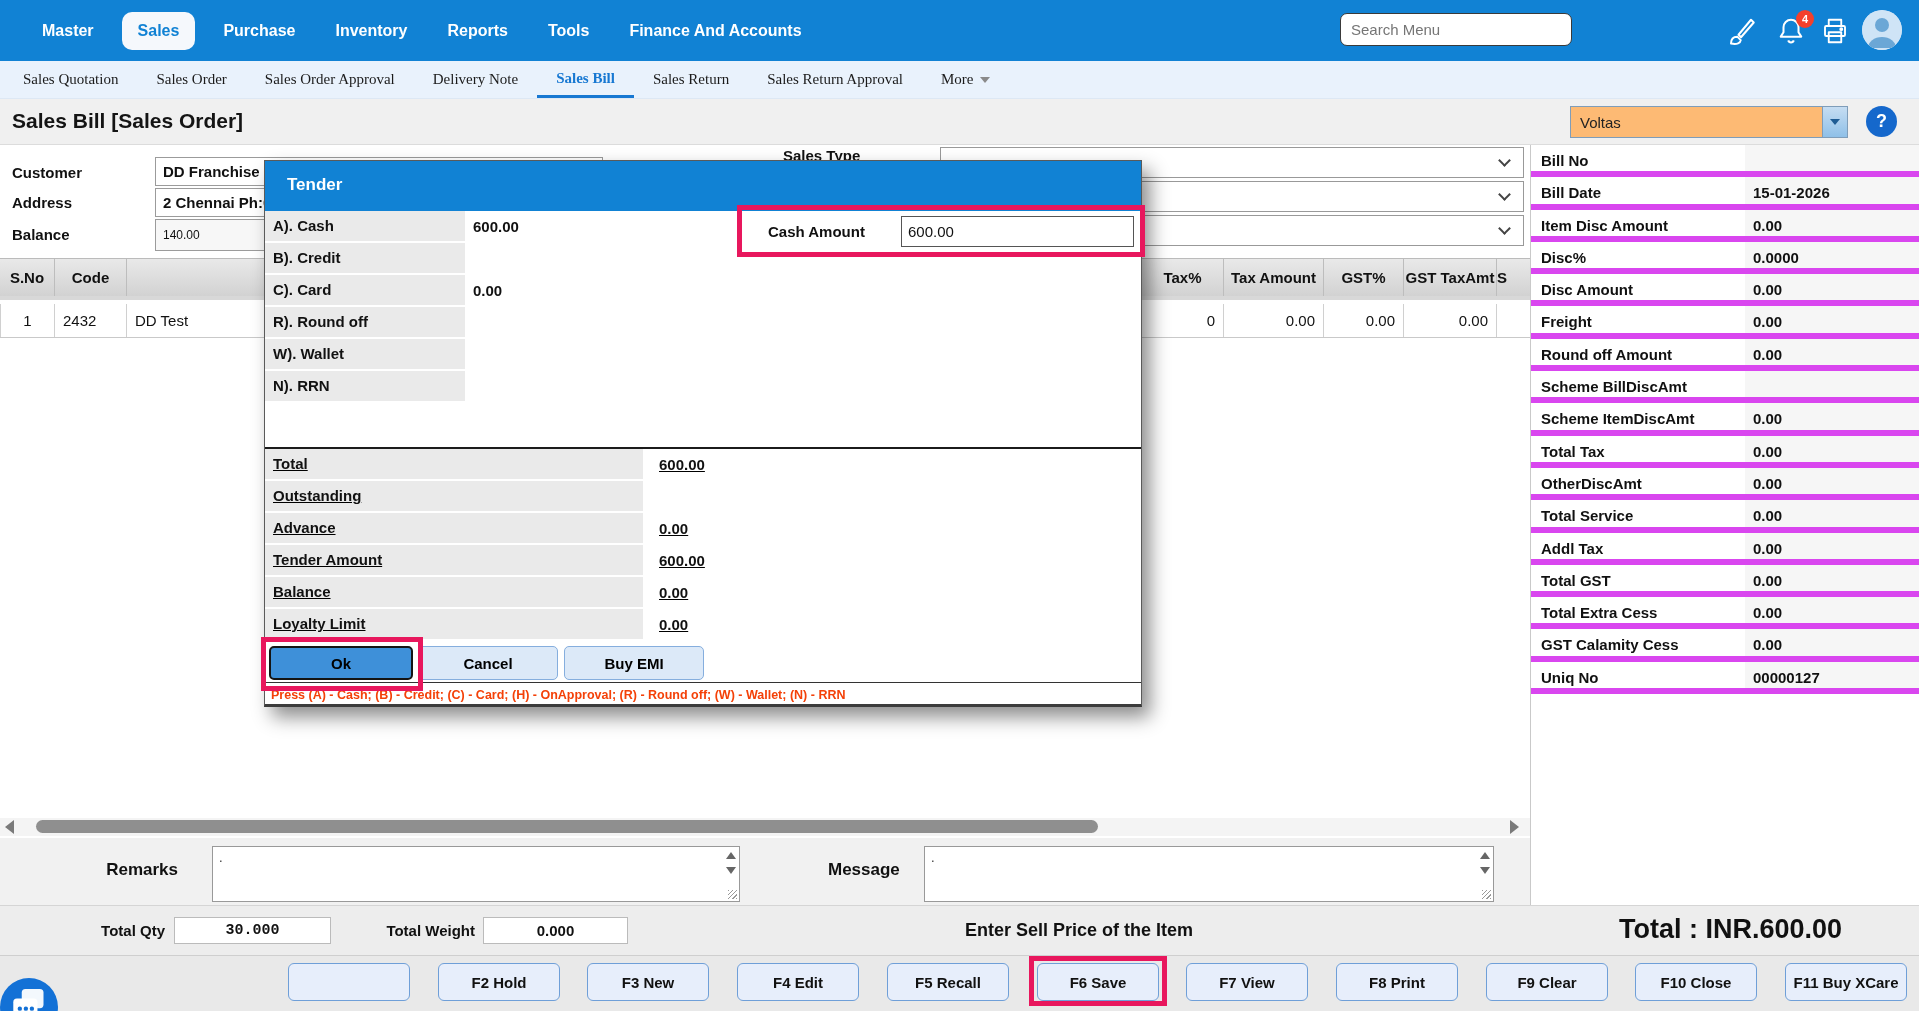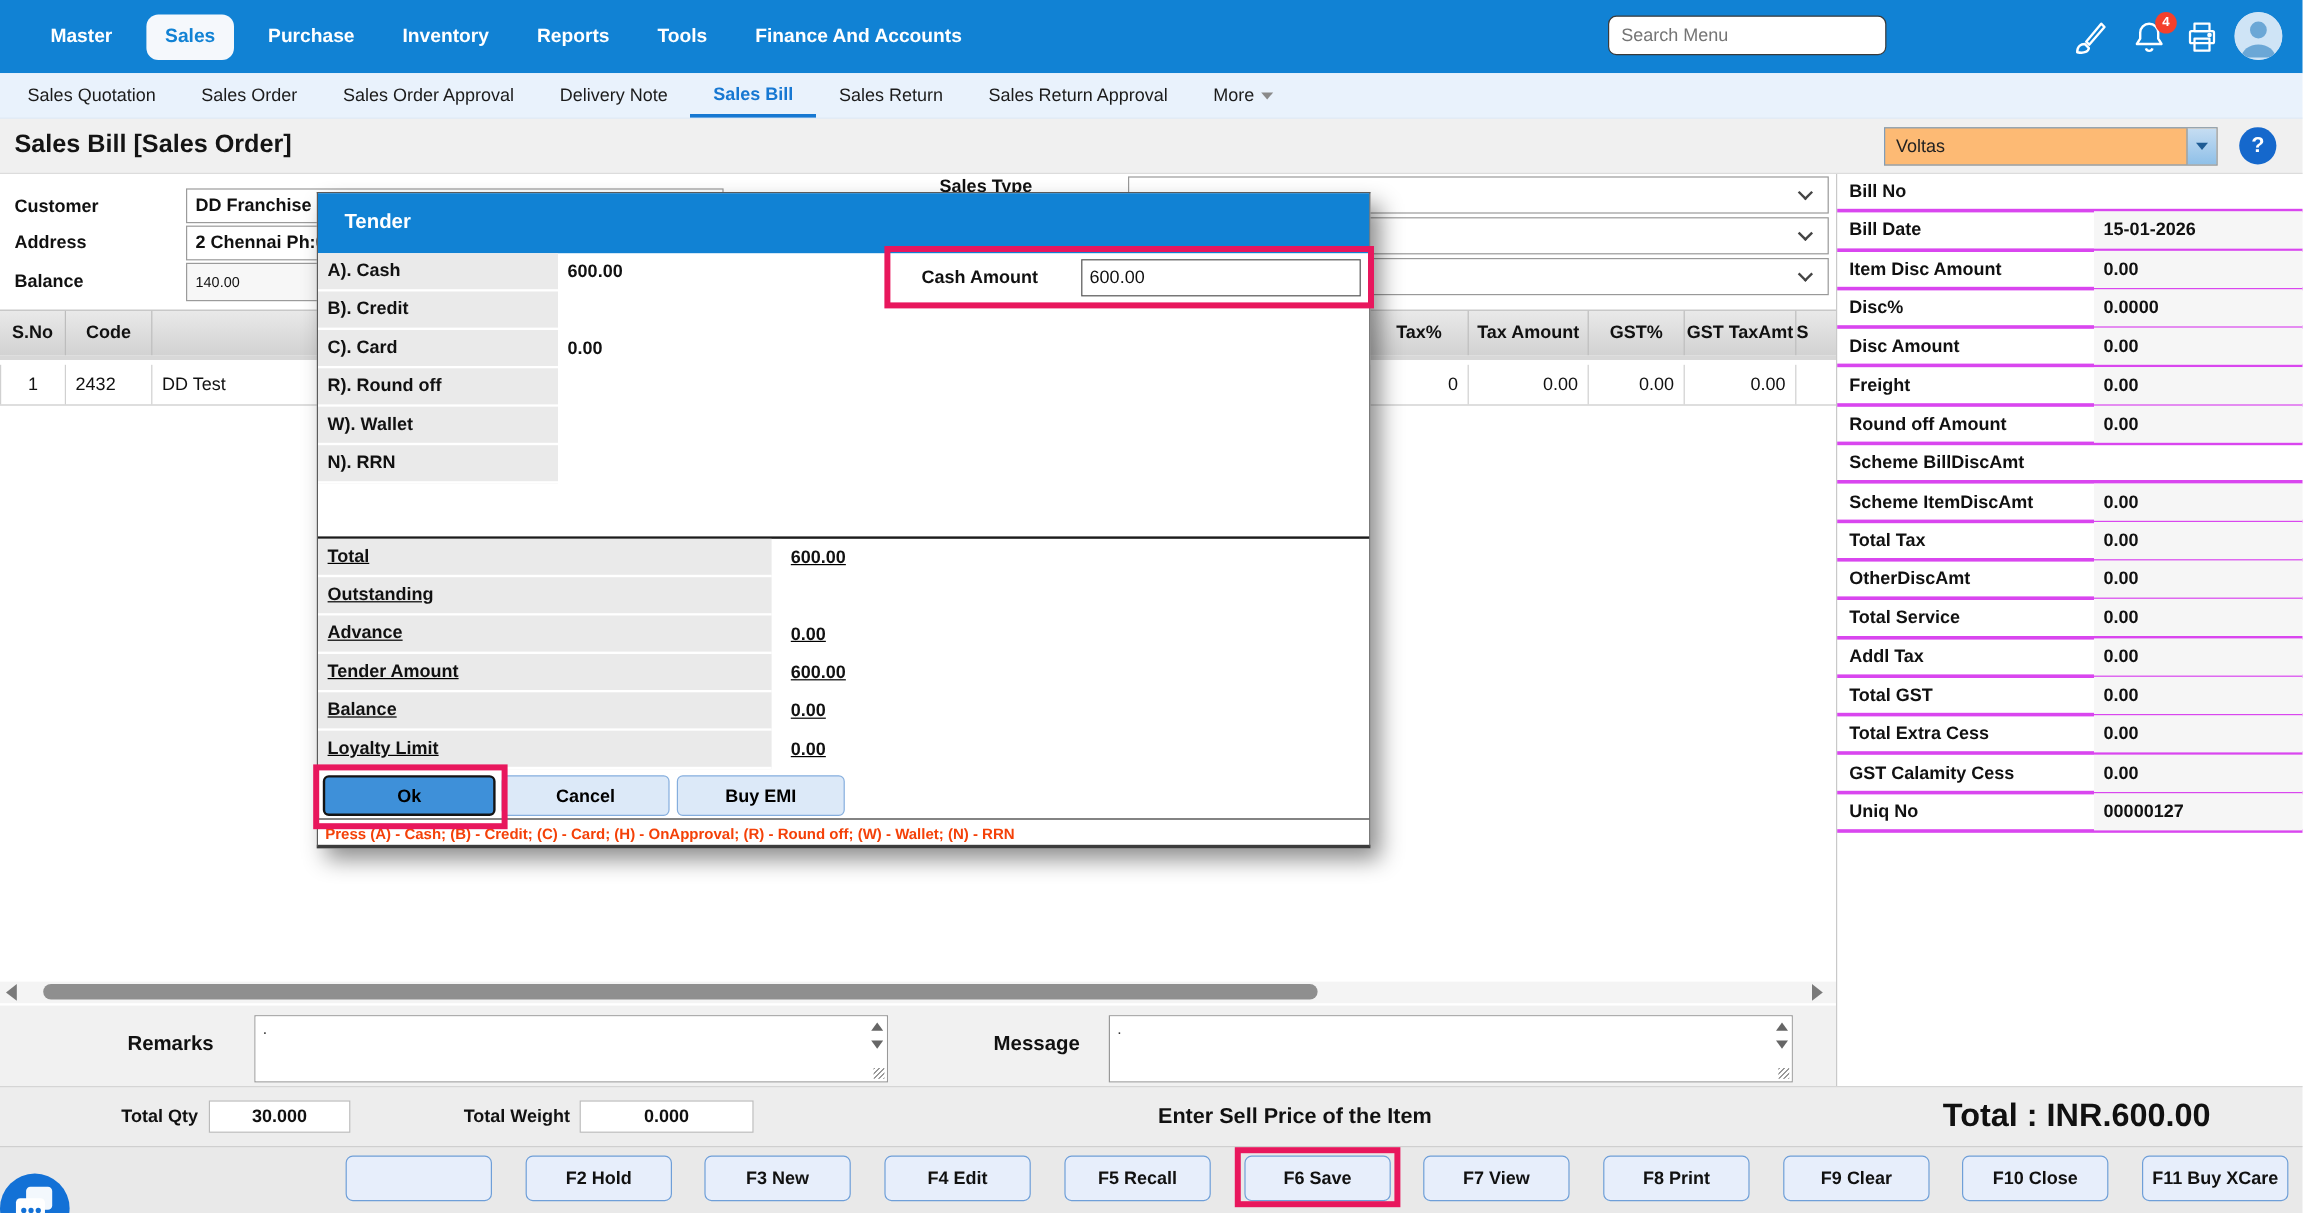--- a/index.html
+++ b/index.html
@@ -12,21 +12,21 @@
   .nav-item { color:#fff; font-weight:700; font-size:16px; padding:10px 12px; white-space:nowrap; cursor:pointer; }
   .nav-item.active { background:#f5f8fc; color:#1182d4; border-radius:10px; padding:10px 16px; }
   .search-input { position:absolute; left:1340px; top:13px; width:232px; height:33px; border:1px solid #3a3a3a; border-radius:7px; padding:0 10px; font-size:15px; color:#333; outline:none; }
   .topicon { position:absolute; top:16px; width:30px; height:30px; cursor:pointer; }
   .badge { position:absolute; top:-6px; right:-8px; min-width:18px; height:18px; background:#f4402c; border-radius:50%; color:#fff; font-size:11px; font-weight:700; display:flex; align-items:center; justify-content:center; }
   .avatar-wrap { position:absolute; left:1862px; top:10px; width:40px; height:40px; border-radius:50%; background:#cfe4f6; overflow:hidden; cursor:pointer; }
 
   
   .subnav { position:absolute; left:0; top:61px; width:1919px; height:38px; background:#e9f2fc; display:flex; align-items:stretch; border-bottom:1px solid #dde8f4; }
   .subnav-items { display:flex; margin-left:4px; }
-  .sub-item { display:flex; align-items:center; padding:12px 19px; font-size:15px; color:#1b1b1b; cursor:pointer; white-space:nowrap; }
+  .sub-item { display:flex; align-items:center; padding:12px 19px; font-size:15px; color:#1b1b1b; cursor:pointer; white-space:nowrap;font-family:Liberation Serif, serif; }
   .sub-item.active { color:#1778d2; font-weight:700; border-bottom:3px solid #1778d2; }
   .more-chev { width:0; height:0; border-left:5px solid transparent; border-right:5px solid transparent; border-top:6px solid #8a8a8a; margin-left:6px; }
 
   
   .titlebar { position:absolute; left:0; top:99px; width:1919px; height:46px; background:#f0f0f0; border-bottom:1px solid #dcdcdc;padding-left:45px; }
   .page-title { position:absolute; left:12px; top:10px; font-size:21px; font-weight:700; color:#141414; }
   .brand-combo { position:absolute; left:1570px; top:7px; width:278px; height:32px; background:#fdba74; border:1px solid #7f9db9; display:flex; align-items:center; cursor:pointer; }
   .brand-combo .val { flex:1; padding-left:9px; font-size:15px; color:#222; }
   .brand-combo .arrow-btn { width:25px; height:100%; background:linear-gradient(#c6ddf2,#8fc0e8); border-left:1px solid #7f9db9; display:flex; align-items:center; justify-content:center; }
   .tri-down-sm { width:0; height:0; border-left:5px solid transparent; border-right:5px solid transparent; border-top:6px solid #1f5c94; }
@@ -94,21 +94,21 @@
   .tot-input { position:absolute; top:11px; height:27px; background:#fff; border:1px solid #bbb; text-align:center; font-size:15px; font-weight:700; color:#111; font-family:"Liberation Sans",sans-serif; outline:none; }
   .status-text { position:absolute; left:965px; top:14px; font-size:18px; font-weight:700; color:#111; }
   .grand-total { position:absolute; left:1619px; top:8px; font-size:27px; font-weight:700; color:#111; }
 
   
   .fn-band { position:absolute; left:0; top:955px; width:1919px; height:56px; background:#e9e9e9; border-top:1px solid #cfcfcf; }
   .fn-btn { position:absolute; top:7px; width:122px; height:38px; background:#e7eefb; border:1px solid #6f9fd8; border-radius:6px; font-size:15px; font-weight:700; color:#111; display:flex; align-items:center; justify-content:center; cursor:pointer; font-family:"Liberation Sans",sans-serif; }
 
   
   .sidebar { position:absolute; left:1530px; top:145px; width:389px; height:760px; background:#fff; border-left:1px solid #c9c9c9; }
-  .sb-row { display:flex; height:32.3px; border-bottom:3px solid #d946ef;align-items:center; }
+  .sb-row { display:flex; height:32.3px; border-bottom:6px solid #d946ef; }
   .sb-label { flex:0 0 214px; font-size:15px; font-weight:700; color:#111; line-height:31px; padding-left:10px; }
   .sb-value { flex:1; background:#f6f6f6; font-size:15px; font-weight:600; color:#111; line-height:31px; padding-left:8px; }
 
   
   .chat-fab { position:absolute; left:0px; top:978px; width:58px; height:58px; border-radius:50%; background:#1371d6; cursor:pointer; }
 </style>
 </head>
 <body>
 
 <div class="page">
@@ -309,21 +309,21 @@
     <div class="ta-wrap" style="left:924px; top:8px; width:570px; height:56px;">
       <textarea class="ta" style="">.</textarea>
       <div class="ta-up"></div>
       <div class="ta-down"></div>
       <div class="ta-grip"></div>
     </div>
   </div>
 
   <div class="totals-band">
     <div class="tot-label" style="left:60px; width:105px; text-align:right;">Total Qty</div>
-    <input class="tot-input" style="left: 174px; width: 118px;" value="30.000">
+    <input class="tot-input" style="left: 174px; width: 157px; font-family: Liberation Mono, monospace;" value="30.000">
     <div class="tot-label" style="left:355px; width:120px; text-align:right;">Total Weight</div>
     <input class="tot-input" style="left: 483px; width: 145px;" value="0.000">
     <div class="status-text">Enter Sell Price of the Item</div>
     <div class="grand-total">Total : INR.600.00</div>
   </div>
 
   <div class="fn-band">
     <button class="fn-btn" style="left:288px;"></button>
     <button class="fn-btn" style="left:438px;">F2 Hold</button>
     <button class="fn-btn" style="left:587px;">F3 New</button>

